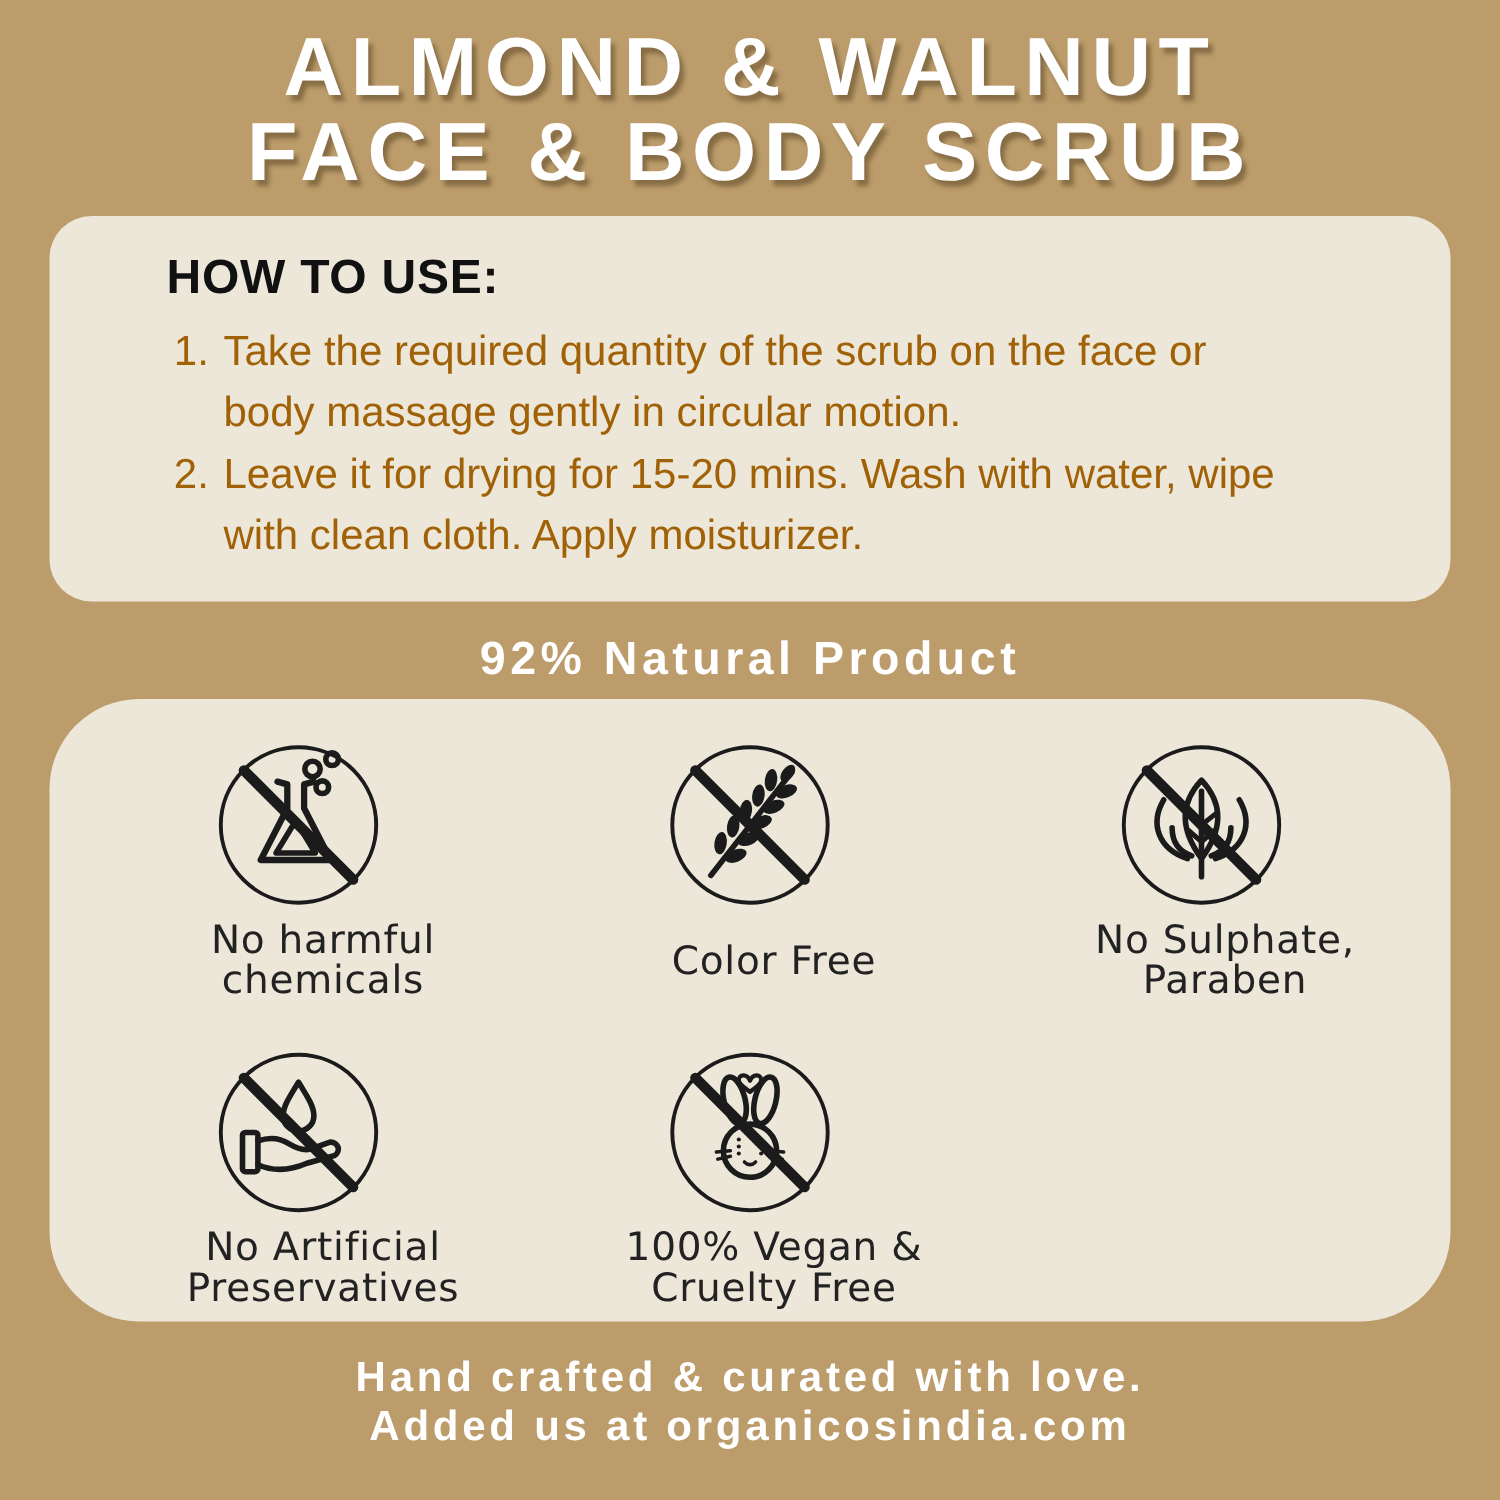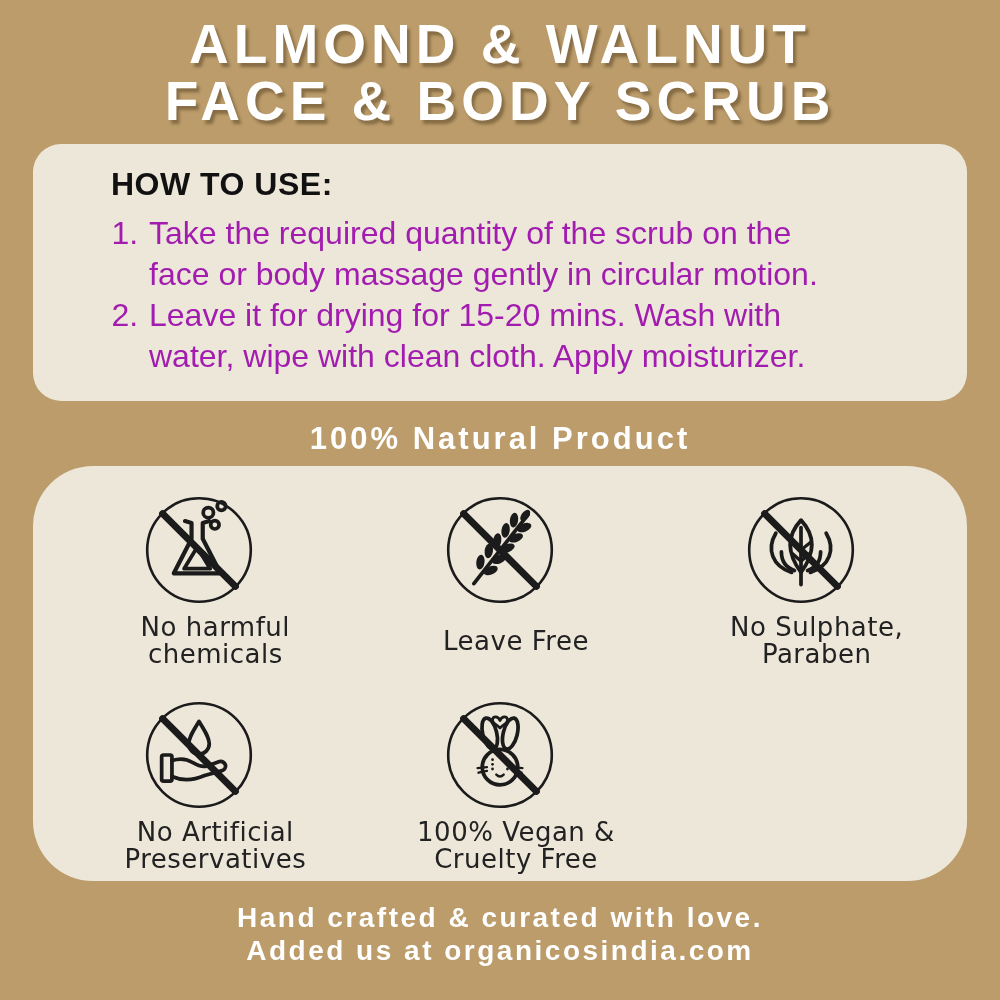--- a/index.html
+++ b/index.html
@@ -33,21 +33,21 @@
   }
   .card-howto{
     top:144px;height:257px;border-radius:28px;
     padding:22px 40px 0 78px;color:var(--ink);
   }
   .howto-heading{
     font-size:32px;font-weight:700;letter-spacing:0.5px;color:#111;
   }
   .howto-steps{
     margin-top:10px;width:740px;
-    font-size:32px;line-height:41px;color:#a21caf;
+    font-size:28px;line-height:41px;color:#a16207;
     list-style:decimal;list-style-position:outside;
     padding-left:36px;
   }
   .howto-steps li{padding-left:2px;}
 
   
   .natural{
     position:absolute;top:421px;left:0;width:1000px;
     text-align:center;color:var(--title_text);
     font-size:31px;font-weight:700;letter-spacing:3px;
@@ -96,21 +96,21 @@
   </h1>
 
   <div class="card card-howto">
     <div class="howto-heading">HOW TO USE:</div>
     <ol class="howto-steps">
       <li>Take the required quantity of the scrub on the face or body massage gently in circular motion.</li>
       <li>Leave it for drying for 15-20 mins. Wash with water, wipe with clean cloth. Apply moisturizer.</li>
     </ol>
   </div>
 
-  <div class="natural">100% Natural Product</div>
+  <div class="natural">92% Natural Product</div>
 
   <div class="card card-features">
 
     <div class="feature">
       <svg viewBox="0 0 120 120">
         <circle class="ic" cx="60" cy="60" r="55.5" stroke-width="2.8"></circle>
         <circle class="ic" cx="70" cy="20" r="5.5" stroke-width="4"></circle>
         <circle class="ic" cx="84" cy="13" r="4.5" stroke-width="4"></circle>
         <circle class="ic" cx="77" cy="33" r="4.5" stroke-width="4"></circle>
         <path class="ic" stroke-width="4.5" d="M45,29 L52,31 L52,48 L33,85 L83,85 L64,48 L64,31 L71,29"></path>
@@ -134,21 +134,21 @@
         <ellipse class="ic-fill" cx="57" cy="50" rx="8" ry="4.4" transform="rotate(-82 57 50)"></ellipse>
         <ellipse class="ic-fill" cx="68" cy="58" rx="8" ry="4.4" transform="rotate(-22 68 58)"></ellipse>
         <ellipse class="ic-fill" cx="66" cy="39" rx="8" ry="4.4" transform="rotate(-82 66 39)"></ellipse>
         <ellipse class="ic-fill" cx="77" cy="47" rx="8" ry="4.4" transform="rotate(-22 77 47)"></ellipse>
         <ellipse class="ic-fill" cx="75" cy="28" rx="8" ry="4.4" transform="rotate(-82 75 28)"></ellipse>
         <ellipse class="ic-fill" cx="86" cy="36" rx="8" ry="4.4" transform="rotate(-22 86 36)"></ellipse>
         <ellipse class="ic-fill" cx="87" cy="23" rx="7" ry="4" transform="rotate(-52 87 23)"></ellipse>
         <line class="ic" x1="21" y1="21" x2="99" y2="99" stroke-width="7.5" stroke-linecap="butt"></line>
       </svg>
       <div class="feature-label">
-        <span>Leave Free</span>
+        <span>Color Free</span>
         <span></span>
       </div>
     </div>
 
     <div class="feature">
       <svg viewBox="0 0 120 120">
         <circle class="ic" cx="60" cy="60" r="55.5" stroke-width="2.8"></circle>
         <path class="ic" stroke-width="4" d="M60,28 C46,43 43,61 60,84 C77,61 74,43 60,28 Z"></path>
         <line class="ic" x1="60" y1="36" x2="60" y2="97" stroke-width="4"></line>
         <path class="ic" stroke-width="3.5" d="M60,60 L50,52 M60,60 L70,52 M60,72 L51,64 M60,72 L69,64"></path>

